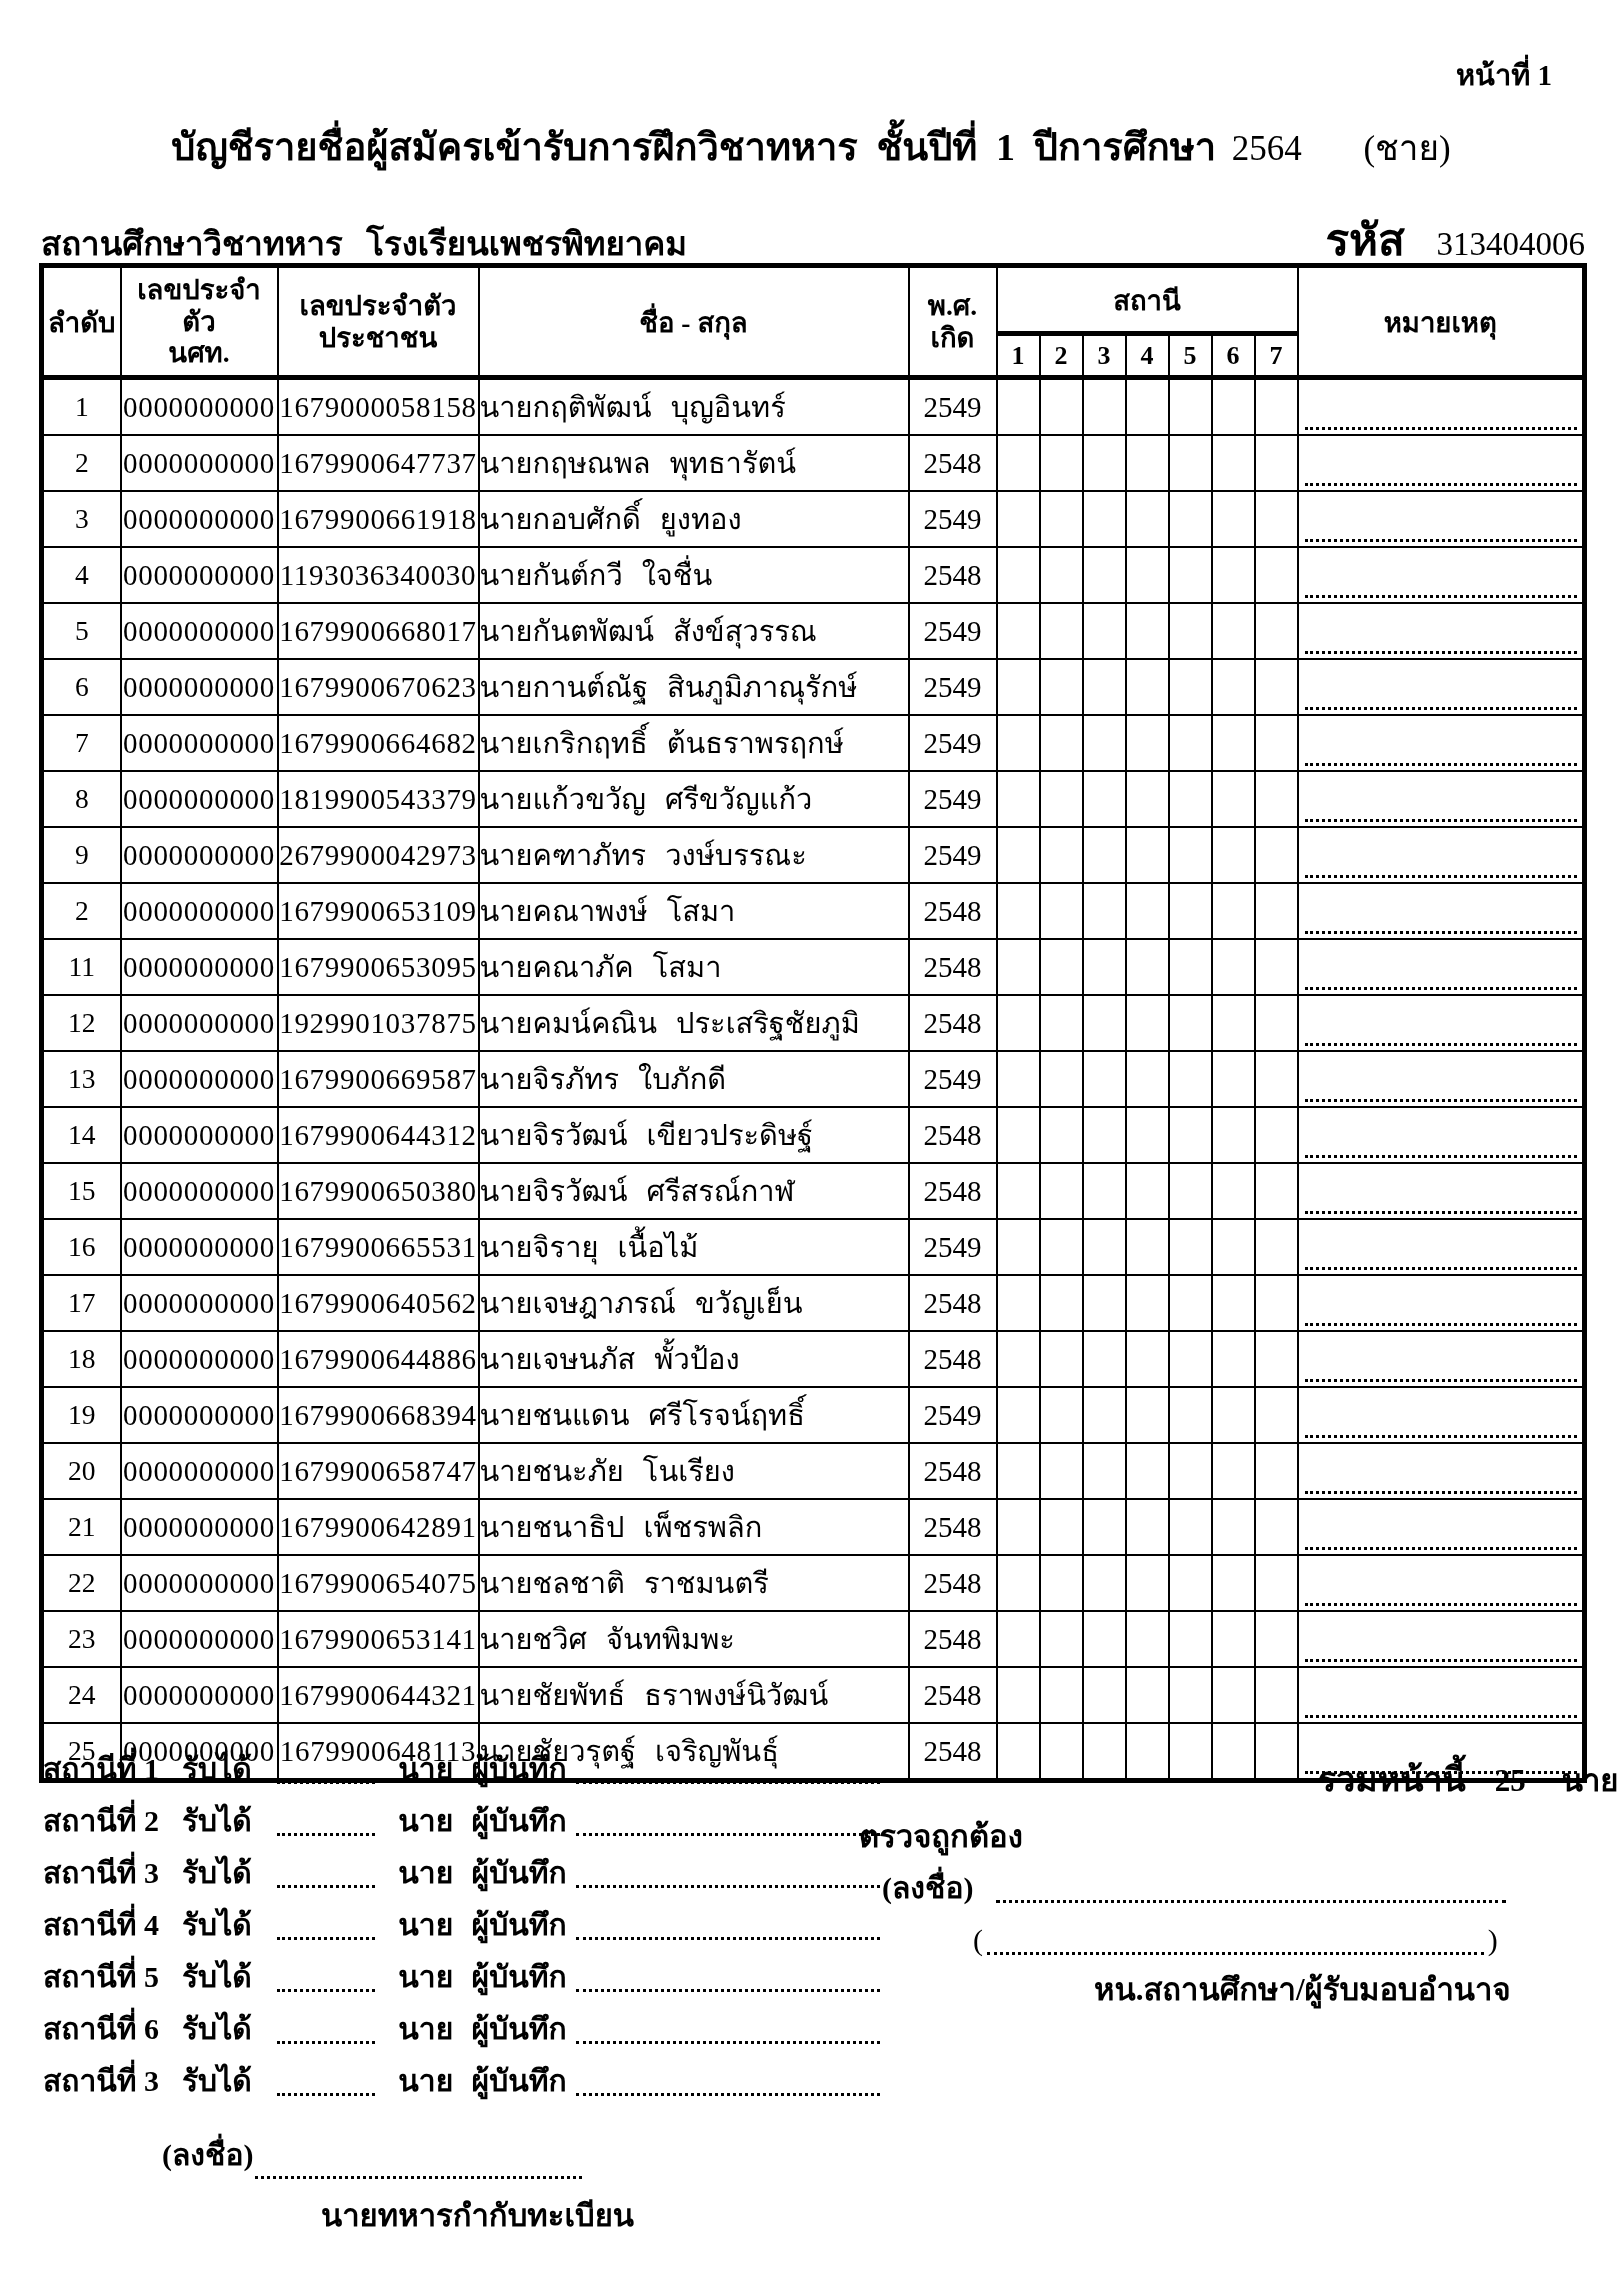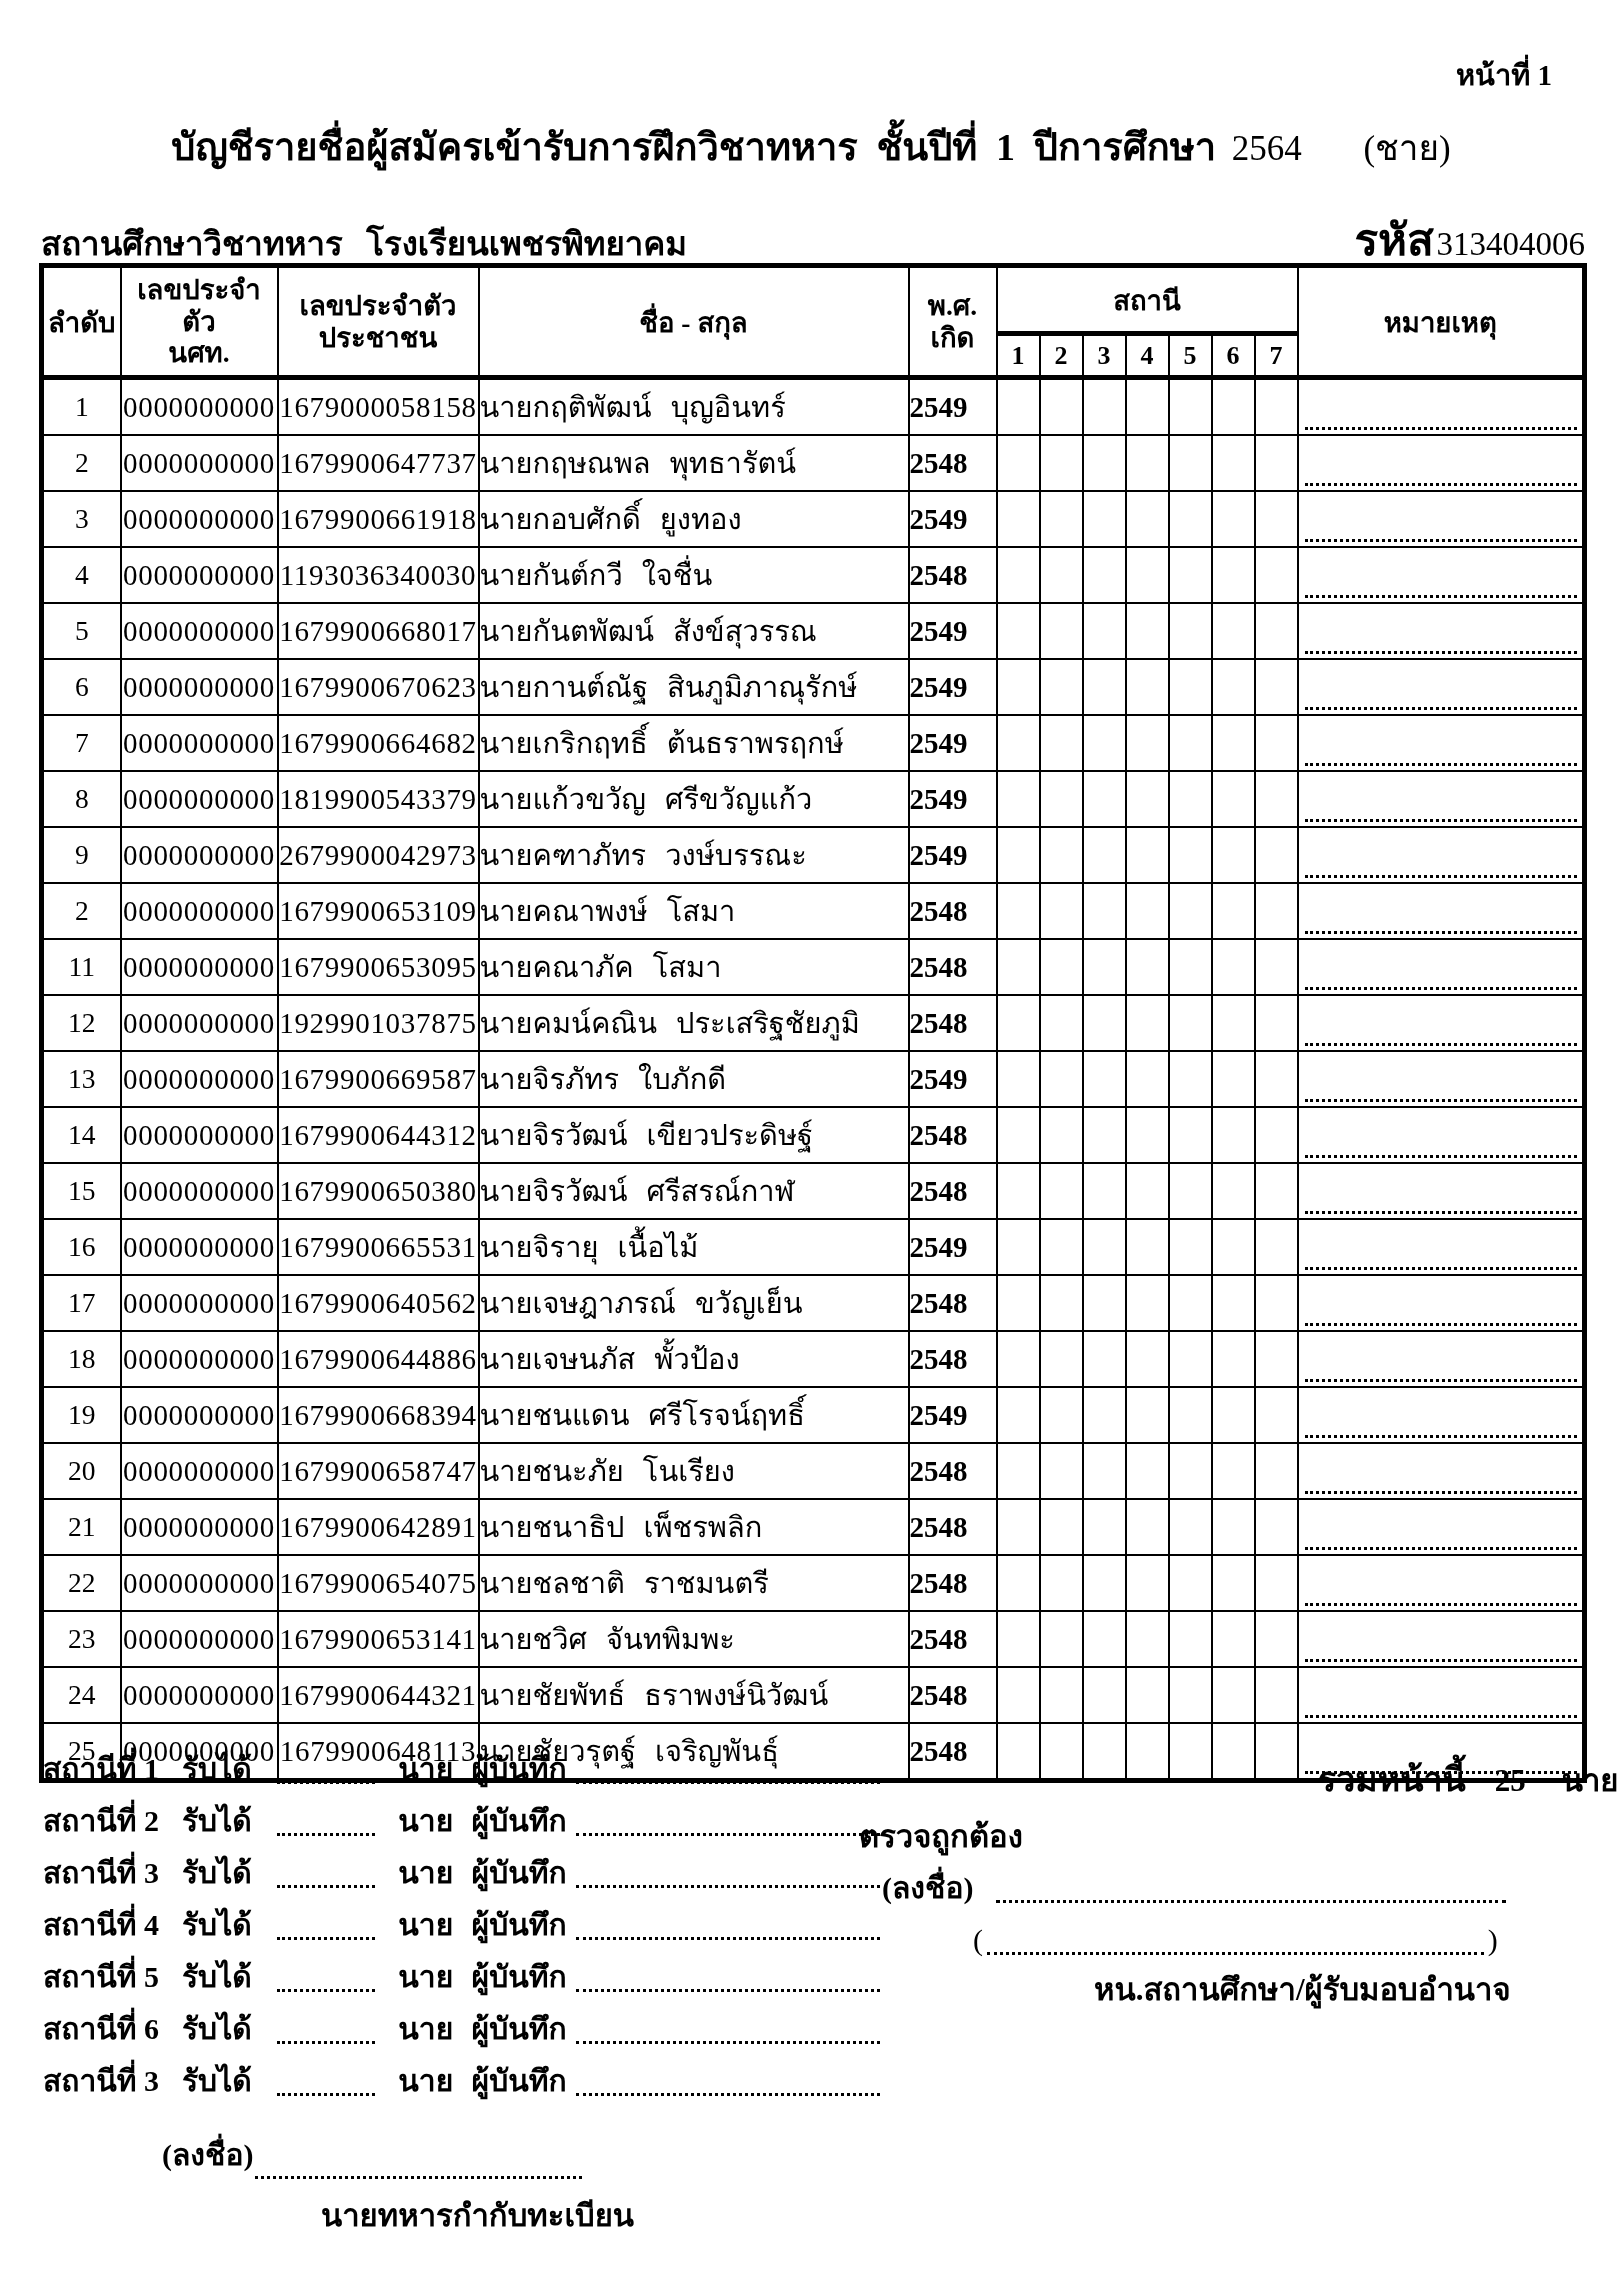--- a/index.html
+++ b/index.html
@@ -14,39 +14,39 @@
   
   .page-label{position:absolute;left:1456px;top:52px;font-size:29px;font-weight:bold;}
   .title-row{position:absolute;left:0;top:116px;width:1622px;text-align:center;white-space:nowrap;}
   .title-main{font-size:38px;font-weight:bold;word-spacing:9.2px;}
   .title-year{font-size:35px;margin-left:13px;}
   .gender-note{font-size:35px;margin-left:59px;}
   .subheader{position:absolute;left:41px;top:204px;width:1544px;display:flex;justify-content:space-between;align-items:baseline;white-space:nowrap;}
   .school-label{font-size:33px;font-weight:bold;}
   .school-name{font-size:33px;font-weight:bold;margin-left:21px;}
   .code-label{font-size:44px;font-weight:bold;}
-  .code-value{font-size:33px;}
+  .code-value{font-size:33px;margin-left:29px;}
   
   table.roster{
     position:absolute;left:39px;top:263px;
     width:1544px;border-collapse:collapse;table-layout:fixed;
     border:5.2px solid #000;
   }
   table.roster th,table.roster td{border:2.6px solid #000;padding:0;}
   thead th{font-size:27.5px;font-weight:bold;text-align:center;vertical-align:middle;}
   thead tr.h1 th{height:63px;}
   thead tr.h2 th{height:39px;font-size:26px;}
   thead tr.h2 th, thead th.station-span{border-bottom:5.9px solid #000;}
   thead th{border-bottom-width:5.9px;}
   thead th[rowspan]{border-bottom:5.9px solid #000;}
   tbody td{height:54px;font-size:29px;vertical-align:middle;}
   td.c-no{text-align:center;font-size:27.5px;}
   td.c-sid,td.c-cid{text-align:center;letter-spacing:0.7px;}
   td.c-name{text-align:left;padding-left:9.2px;word-spacing:11.8px;}
-  td.c-birth{font-weight:bold;}
+  td.c-birth{text-align:center;}
   td.c-rem{position:relative;}
   .dotline{position:absolute;left:6.5px;right:5.2px;bottom:3.9px;border-bottom:3.3px dotted #000;}
   .hdr-2line div{line-height:1.15;}
   
   .station-lines{position:absolute;left:43px;top:1745px;}
   .station-line{height:52px;display:flex;align-items:baseline;white-space:nowrap;font-size:30px;font-weight:bold;}
   .st-label{display:inline-block;width:139px;}
   .dots{display:inline-block;height:2.6px;border-bottom:3.3px dotted #000;position:relative;top:5.2px;}
   .dots-short{width:98px;margin-left:25px;}
   .st-unit{margin-left:23.6px;}

